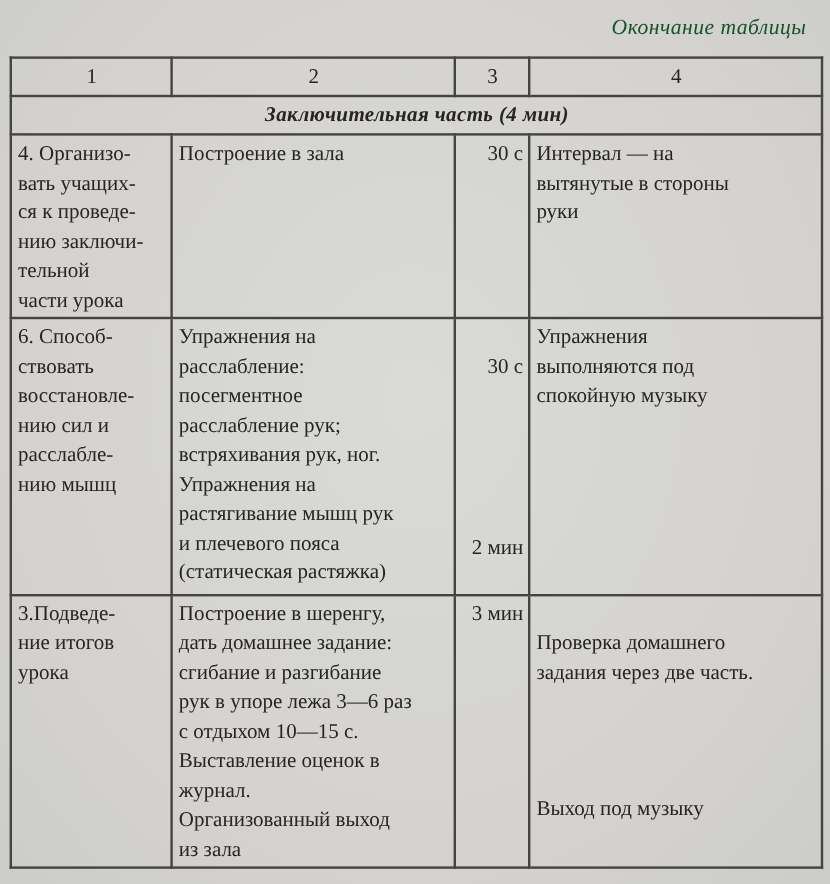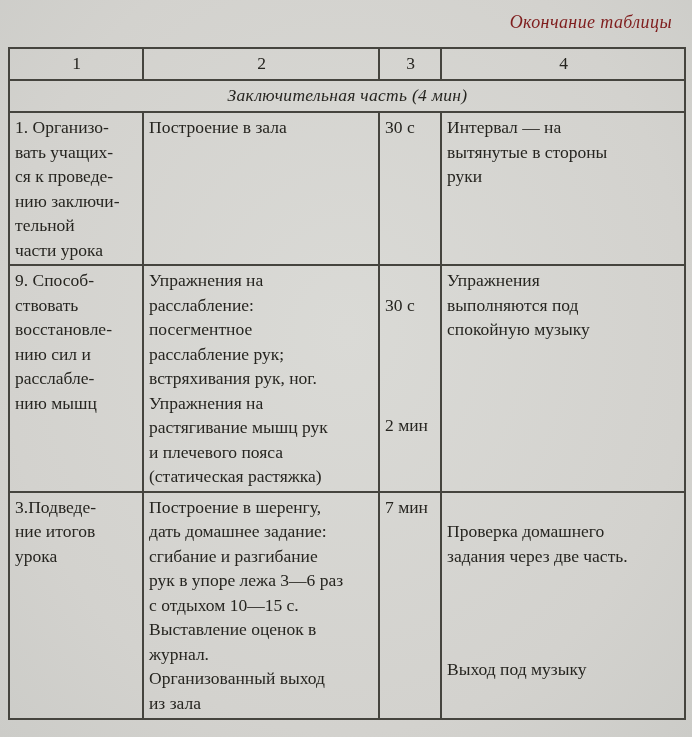--- a/index.html
+++ b/index.html
@@ -11,21 +11,21 @@
     color:#262520;
     position:relative;
     overflow:hidden;
   }
   .caption{
     position:absolute;
     top:12px; right:20px;
     font-style:italic;
     font-size:18px;
     letter-spacing:.4px;
-    color:#7f1d1d;
+    color:#14532d;
     text-align:center;
   }
   table.doc{
     position:absolute;
     left:8px; top:47px;
     width:676px;
     border-collapse:collapse;
     table-layout:fixed;
   }
   table.doc td{
@@ -41,34 +41,34 @@
     height:26px;
     text-align:center;
     white-space:normal;
     padding:2px;
     font-size:17px;
   }
   td.section{
     height:26px;
     text-align:center;
     font-style:italic;
-    font-weight:400;
+    font-weight:700;
     font-size:18px;
     white-space:normal;
     letter-spacing:.3px;
   }
   td.task{ padding-left:2px; }
   td.time{
-    text-align:left;
+    text-align:right;
     padding-left:2px;
     padding-right:2px;
     white-space:normal;
     font-family:Liberation Serif, serif;
   }
-  td.time .t2{ margin-top:71px; }
+  td.time .t2{ margin-top:102px; }
   td.notes .n2{ margin-top:64px; }
   tr.r1 td{ height:147px; }
   tr.r2 td{ height:217px; }
   tr.r3 td{ height:221px; }
 </style>
 </head>
 <body>
 
 <div class="caption">Окончание таблицы</div>
 
@@ -84,35 +84,35 @@
       <td class="hdr">1</td>
       <td class="hdr">2</td>
       <td class="hdr">3</td>
       <td class="hdr">4</td>
     </tr>
     <tr>
       <td class="section" colspan="4">Заключительная часть (4 мин)</td>
     </tr>
 
     <tr class="r1">
-      <td class="task">1. Организо-
+      <td class="task">4. Организо-
 вать учащих-
 ся к проведе-
 нию заключи-
 тельной
 части урока</td>
       <td class="content">Построение в зала</td>
       <td class="time"><div class="t1">30 с</div></td>
       <td class="notes"><div class="n1">Интервал — на
 вытянутые в стороны
 руки</div></td>
     </tr>
 
     <tr class="r2">
-      <td class="task">9. Способ-
+      <td class="task">6. Способ-
 ствовать
 восстановле-
 нию сил и
 расслабле-
 нию мышц</td>
       <td class="content">Упражнения на
 расслабление:
 посегментное
 расслабление рук;
 встряхивания рук, ног.
@@ -135,21 +135,21 @@
 урока</td>
       <td class="content">Построение в шеренгу,
 дать домашнее задание:
 сгибание и разгибание
 рук в упоре лежа 3—6 раз
 с отдыхом 10—15 с.
 Выставление оценок в
 журнал.
 Организованный выход
 из зала</td>
-      <td class="time"><div class="t1">7 мин</div></td>
+      <td class="time"><div class="t1">3 мин</div></td>
       <td class="notes">
         <div class="n1">Проверка домашнего
 задания через две часть.</div>
         <div class="n2">Выход под музыку</div>
       </td>
     </tr>
   </tbody>
 </table>
 
 </body></html>

